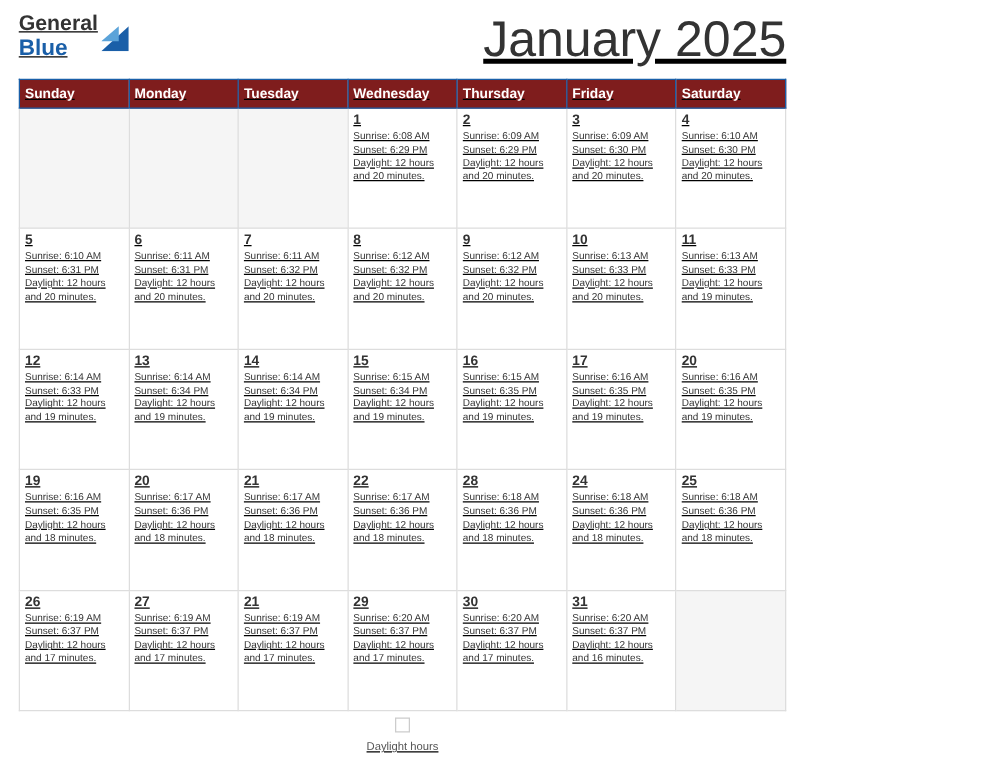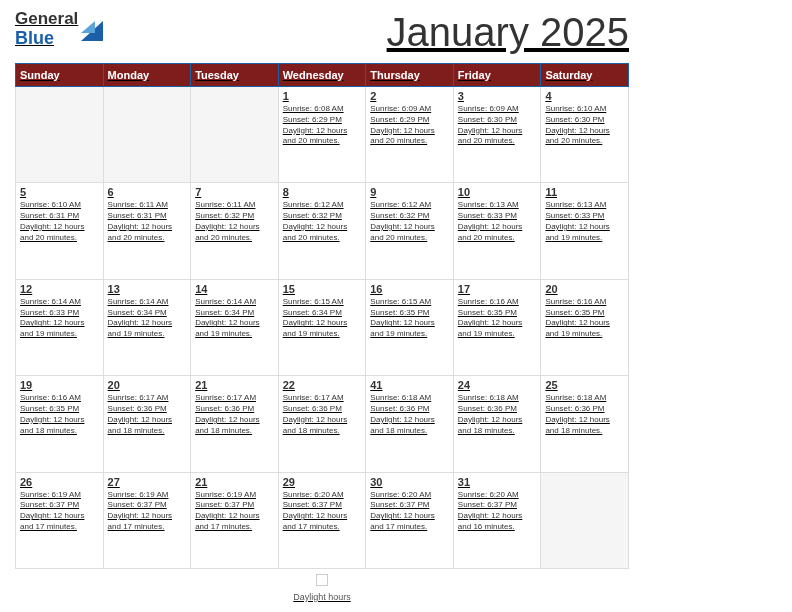--- a/index.html
+++ b/index.html
@@ -295,21 +295,21 @@
 and 18 minutes.</div>
           </td>
           <td>
             <span class="day-num">22</span>
             <div class="day-info" style="white-space: pre-line;">Sunrise: 6:17 AM
 Sunset: 6:36 PM
 Daylight: 12 hours
 and 18 minutes.</div>
           </td>
           <td>
-            <span class="day-num">41</span>
+            <span class="day-num">28</span>
             <div class="day-info" style="white-space: pre-line;">Sunrise: 6:18 AM
 Sunset: 6:36 PM
 Daylight: 12 hours
 and 18 minutes.</div>
           </td>
           <td>
             <span class="day-num">24</span>
             <div class="day-info" style="white-space: pre-line;">Sunrise: 6:18 AM
 Sunset: 6:36 PM
 Daylight: 12 hours

